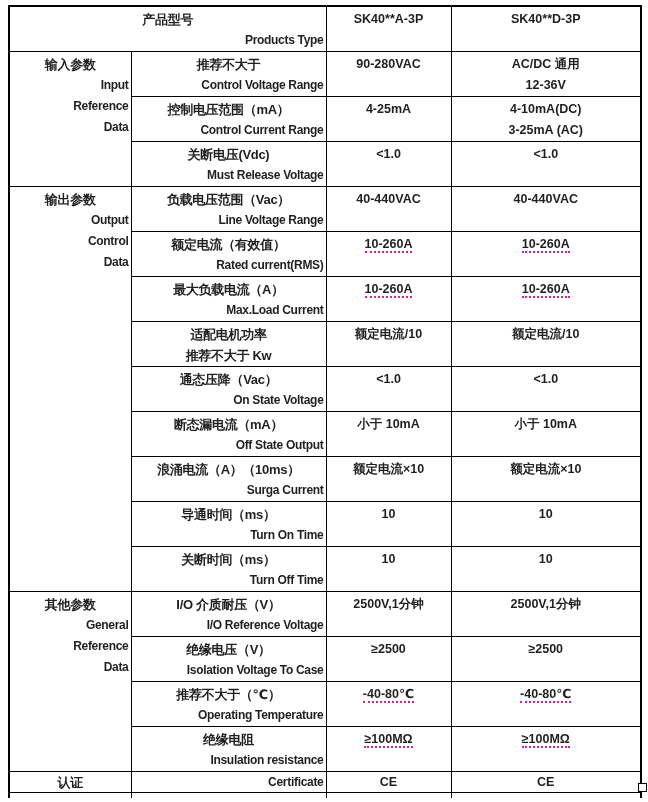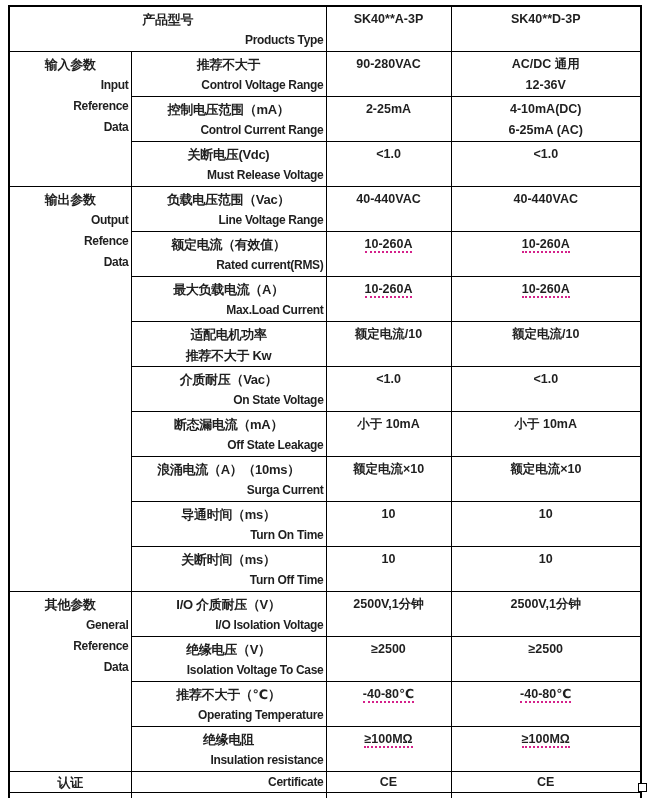--- a/index.html
+++ b/index.html
@@ -82,45 +82,45 @@
         <span class="ln">AC/DC 通用</span>
         <span class="ln">12-36V</span>
       </td>
     </tr>
     <tr class="r-data">
       <td>
         <span class="ln zh">控制电压范围（mA）</span>
         <span class="ln en">Control Current Range</span>
       </td>
       <td>
-        <span class="ln">2-25mA</span>
+        <span class="ln">4-25mA</span>
       </td>
       <td>
         <span class="ln">4-10mA(DC)</span>
-        <span class="ln">6-25mA (AC)</span>
+        <span class="ln">3-25mA (AC)</span>
       </td>
     </tr>
     <tr class="r-data">
       <td>
         <span class="ln zh">关断电压(Vdc)</span>
         <span class="ln en">Must Release Voltage</span>
       </td>
       <td>
             <span class="ln">&lt;1.0</span>
           </td>
       <td>
             <span class="ln">&lt;1.0</span>
           </td>
     </tr>
 
     <tr class="r-data">
       <td class="cat" rowspan="9">
         <span class="ln zh">输出参数</span>
         <span class="ln en">Output</span>
-        <span class="ln en">Refence</span>
+        <span class="ln en">Control</span>
         <span class="ln en">Data</span>
       </td>
       <td>
         <span class="ln zh">负载电压范围（Vac）</span>
         <span class="ln en">Line Voltage Range</span>
       </td>
       <td>
             <span class="ln">40-440VAC</span>
           </td>
       <td>
@@ -158,34 +158,34 @@
       </td>
       <td>
             <span class="ln">额定电流/10</span>
           </td>
       <td>
             <span class="ln">额定电流/10</span>
           </td>
     </tr>
     <tr class="r-data">
       <td>
-        <span class="ln zh">介质耐压（Vac）</span>
+        <span class="ln zh">通态压降（Vac）</span>
         <span class="ln en">On State Voltage</span>
       </td>
       <td>
             <span class="ln">&lt;1.0</span>
           </td>
       <td>
             <span class="ln">&lt;1.0</span>
           </td>
     </tr>
     <tr class="r-data">
       <td>
         <span class="ln zh">断态漏电流（mA）</span>
-        <span class="ln en">Off State Leakage</span>
+        <span class="ln en">Off State Output</span>
       </td>
       <td>
             <span class="ln">小于 10mA</span>
           </td>
       <td>
             <span class="ln">小于 10mA</span>
           </td>
     </tr>
     <tr class="r-data">
       <td>
@@ -226,21 +226,21 @@
 
     <tr class="r-data">
       <td class="cat" rowspan="4">
         <span class="ln zh">其他参数</span>
         <span class="ln en">General</span>
         <span class="ln en">Reference</span>
         <span class="ln en">Data</span>
       </td>
       <td>
         <span class="ln zh">I/O 介质耐压（V）</span>
-        <span class="ln en">I/O Isolation Voltage</span>
+        <span class="ln en">I/O Reference Voltage</span>
       </td>
       <td>
             <span class="ln">2500V,1分钟</span>
           </td>
       <td>
             <span class="ln">2500V,1分钟</span>
           </td>
     </tr>
     <tr class="r-data">
       <td>

